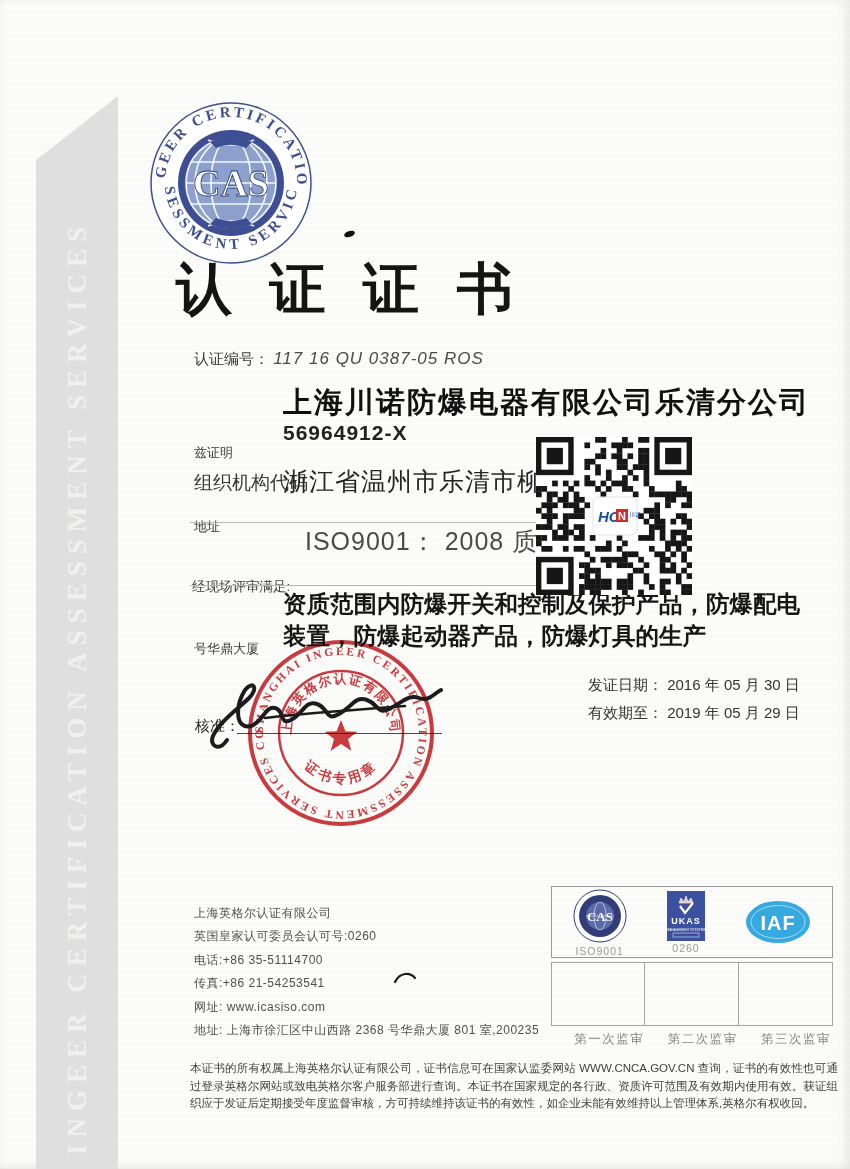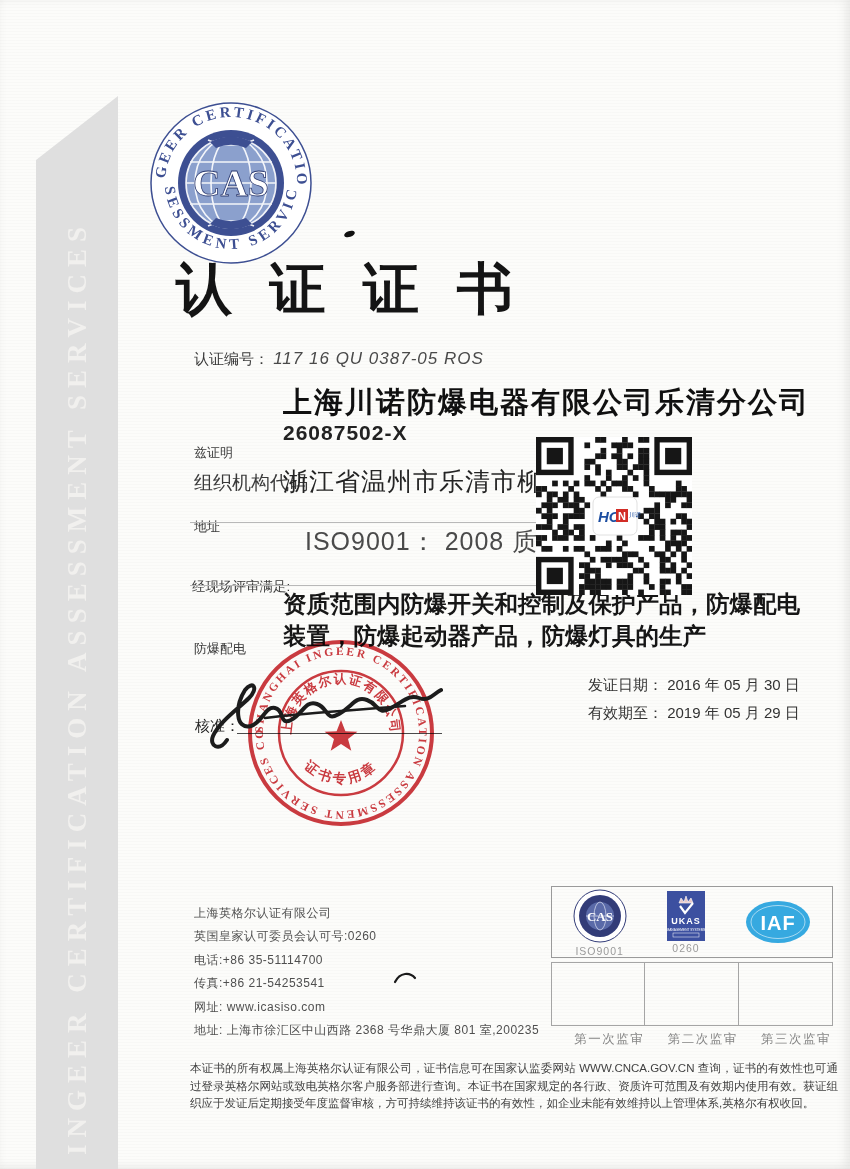--- a/index.html
+++ b/index.html
@@ -107,33 +107,33 @@
   <div class="abs title">认 证 证 书</div>
 
   <div class="abs row-certno">
     <span>认证编号：</span>
     <span class="val">117 16 QU 0387-05 ROS</span>
   </div>
 
   <div class="abs label lbl-certify">兹证明</div>
   <div class="abs company">上海川诺防爆电器有限公司乐清分公司</div>
   <div class="abs label lbl-orgcode">组织机构代码</div>
-  <div class="abs orgcode">26087502-X</div>
+  <div class="abs orgcode">56964912-X</div>
 
   <div class="abs label lbl-addr">地址</div>
   <div class="abs addr">浙江省温州市乐清市柳市镇</div>
 
   <div class="abs sep sep1"></div>
 
   <div class="abs label lbl-std">经现场评审满足:</div>
   <div class="abs std">ISO9001： 2008 质量管理</div>
 
   <div class="abs sep sep2"></div>
 
-  <div class="abs label lbl-scope">防爆配电</div>
+  <div class="abs label lbl-scope">号华鼎大厦</div>
   <div class="abs scope">
     <div>资质范围内防爆开关和控制及保护产品，防爆配电</div>
     <div>装置，防爆起动器产品，防爆灯具的生产</div>
   </div>
 
   <div class="abs date1">
     <span>发证日期：</span>
     <span>2016 年 05 月 30 日</span>
   </div>
   <div class="abs date2">

